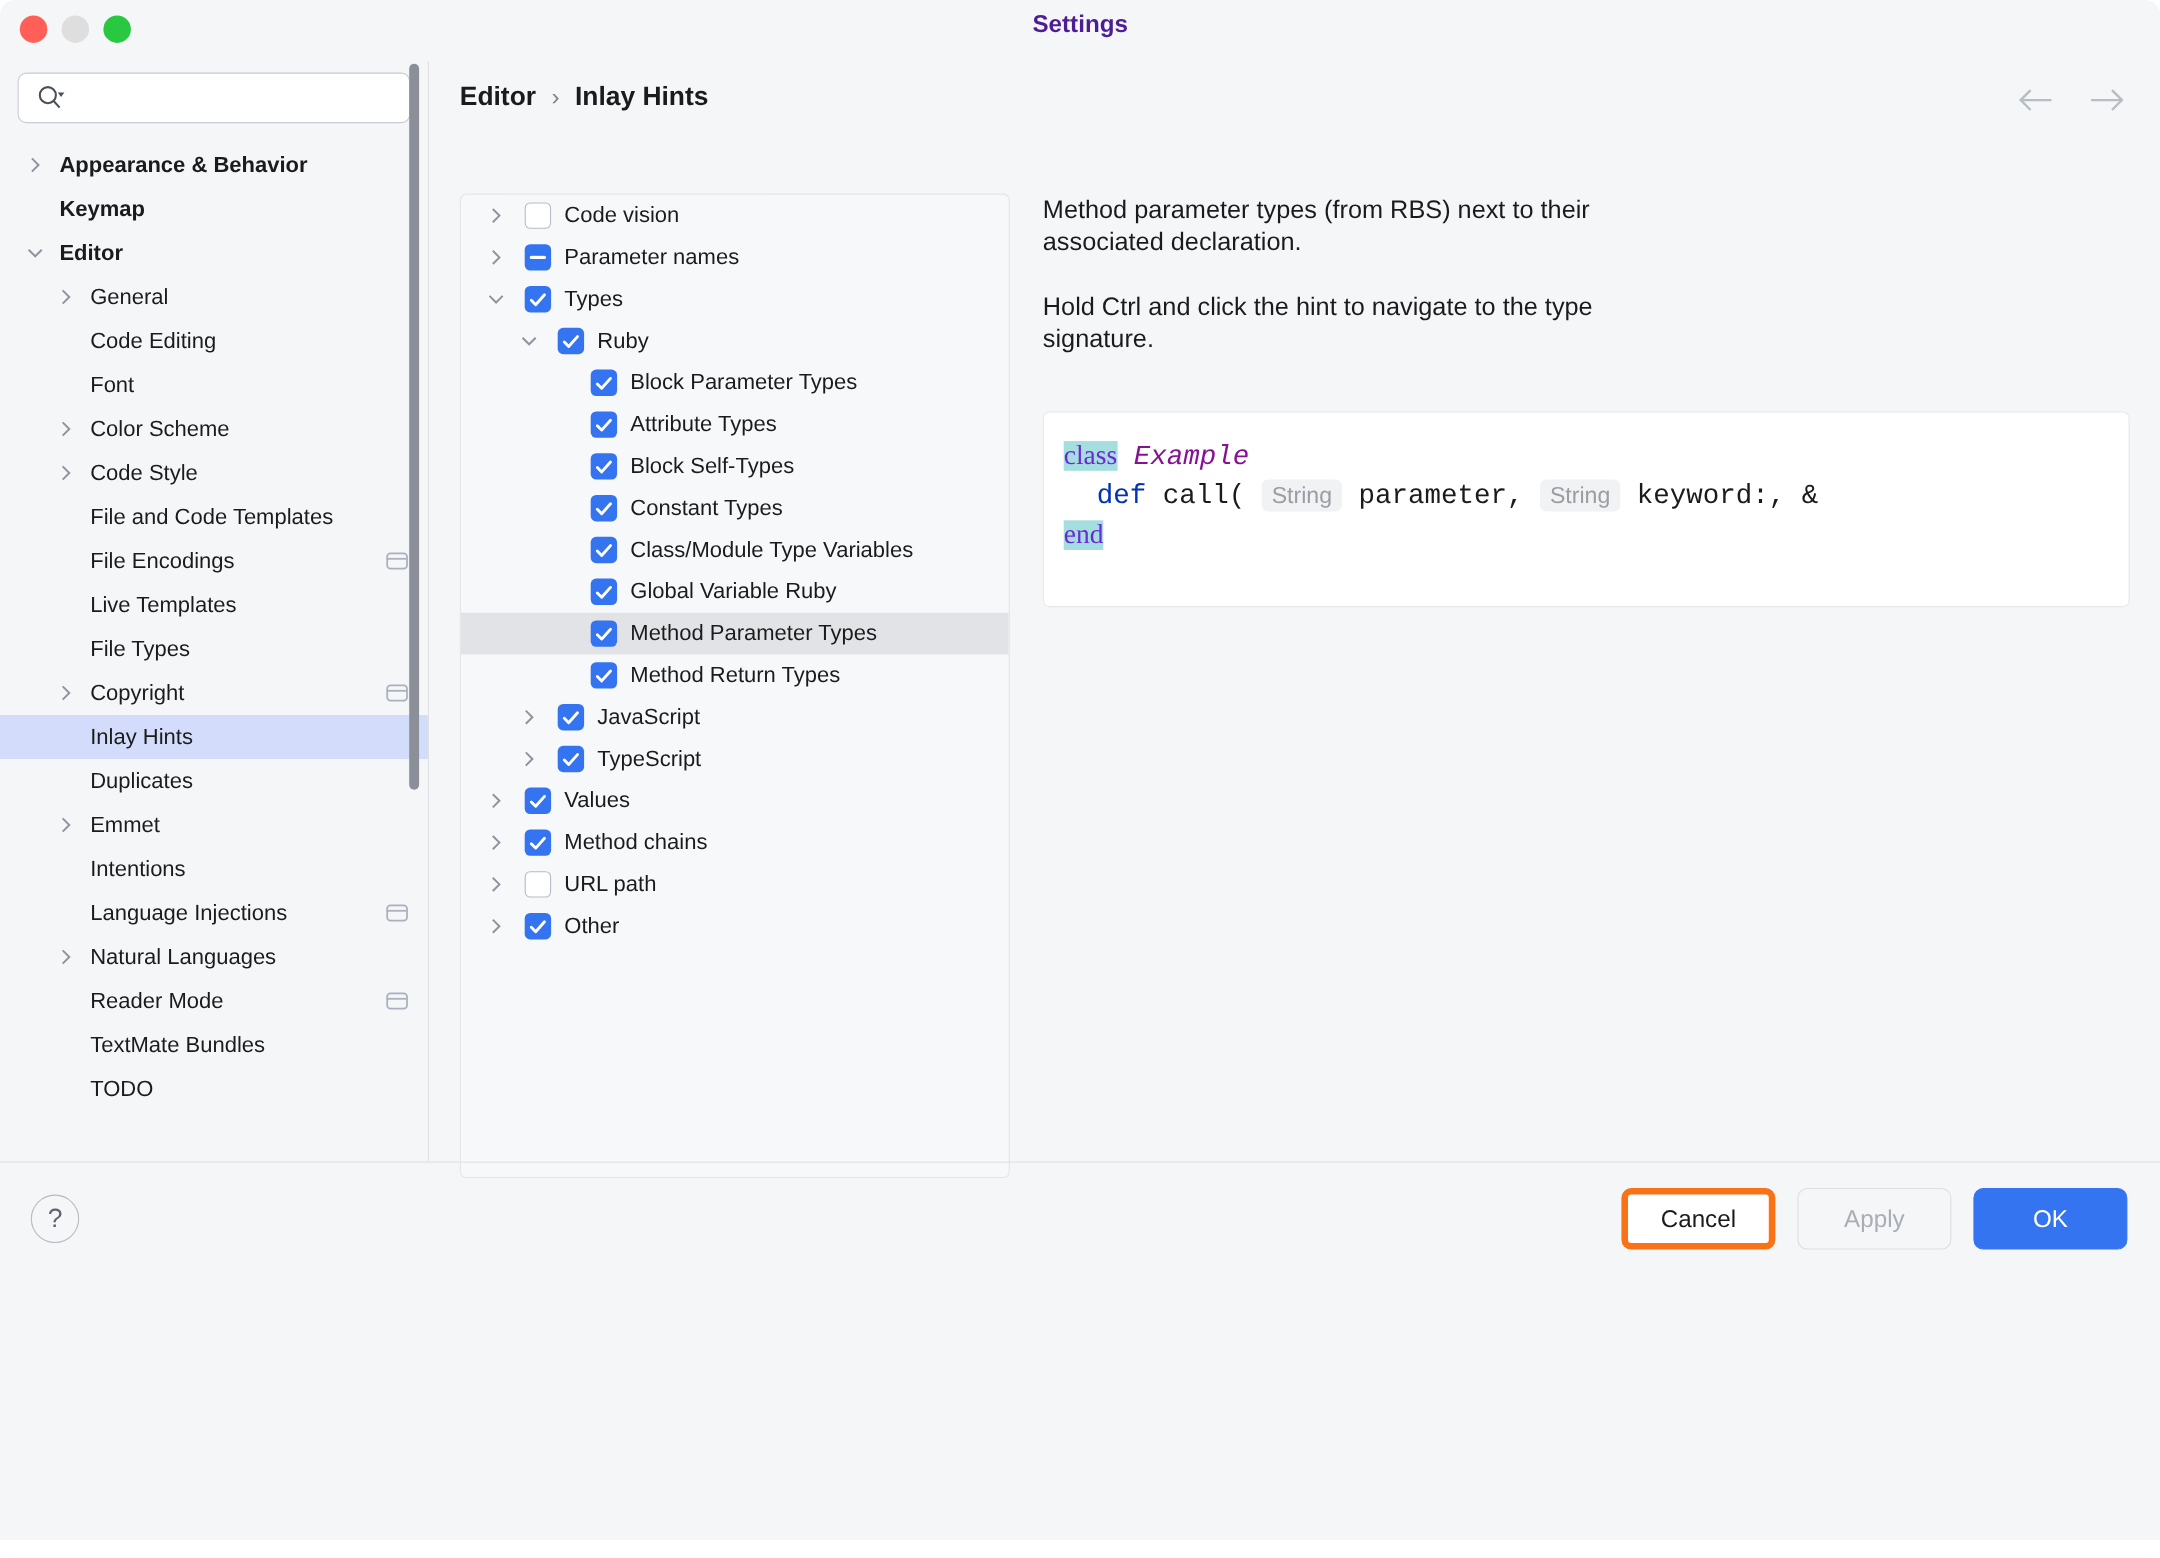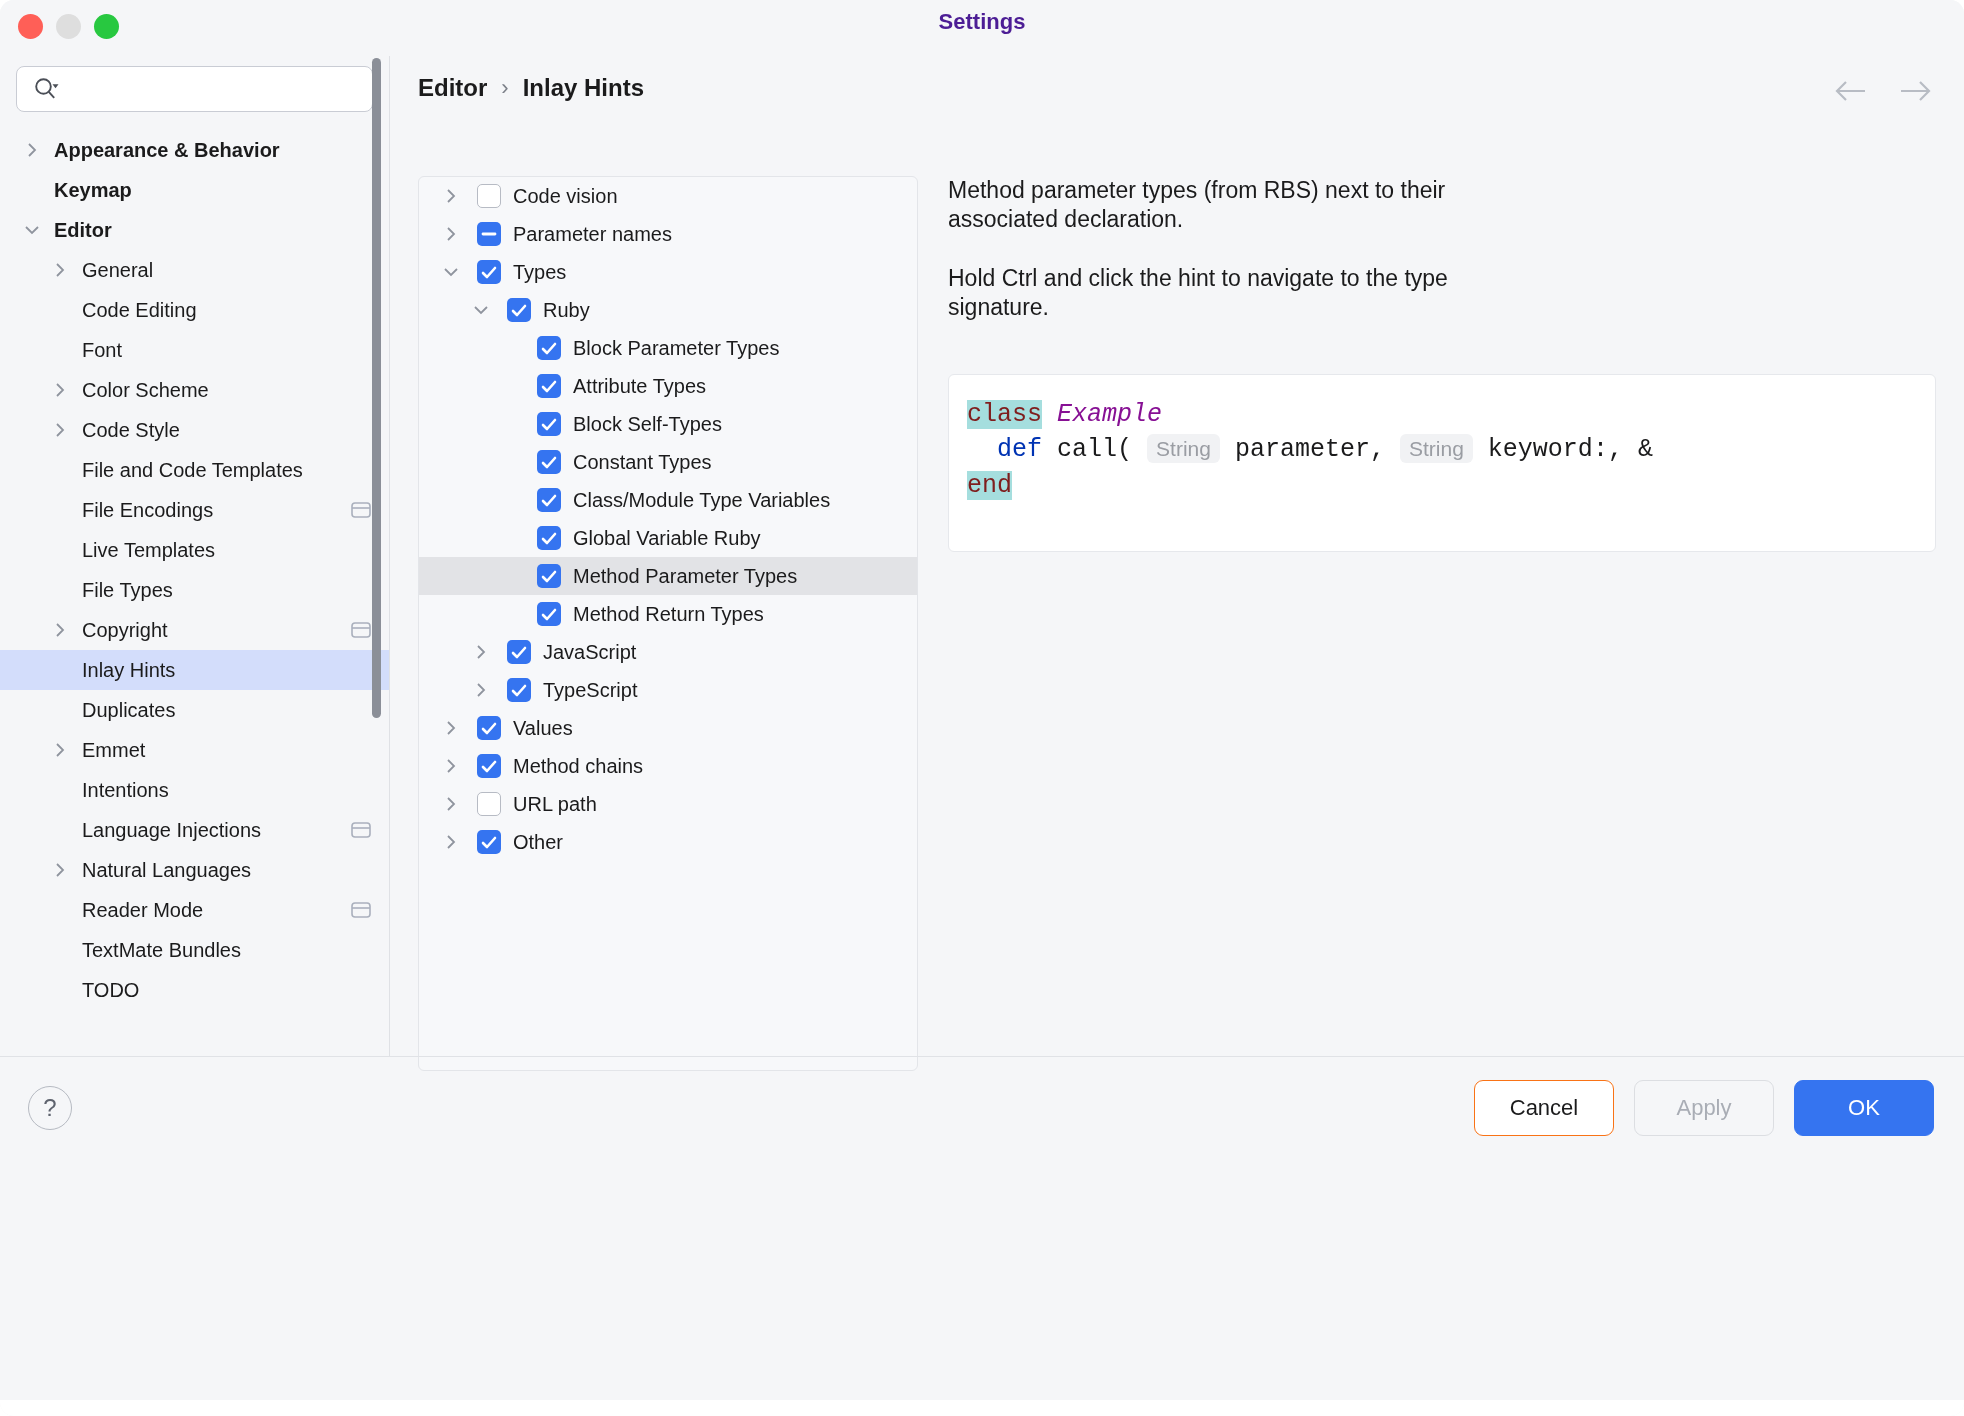--- a/index.html
+++ b/index.html
@@ -170,21 +170,21 @@
     height: 178px;
     overflow: hidden;
     position: relative;
   }
   .code {
     font-family: "Liberation Mono", "DejaVu Sans Mono", monospace;
     font-size: 25px; line-height: 1.42; color: #1b1b1c;
     white-space: pre;
   }
   .kw { color: #0033b3; }
-  .kw-hl { color: #7f1d1d; background: #a5dede; }
+  .kw-hl { color: #6d28d9; background: #a5dede; font-family: Liberation Serif, serif; }
   .cls { color: #871094; font-style: italic; }
   .inlay {
     color: #9a9da3; background: #f1f2f4;
     border-radius: 6px; padding: 3px 9px; font-size: 21px;
     font-family: "Liberation Sans", sans-serif;
   }
 
   
   .footer {
     position: absolute; left: 0; right: 0; bottom: 0;
@@ -211,21 +211,21 @@
   }
   .btn {
     height: 56px; min-width: 140px;
     border-radius: 9px;
     font-family: "Liberation Sans", sans-serif;
     font-size: 22px;
     display: flex; align-items: center; justify-content: center;
     padding: 0 28px;
     cursor: default;
   }
-  .btn.cancel { background: #ffffff; border: 1px solid #f97316; color: #1b1b1c; }
+  .btn.cancel { background: #ffffff; border: 6px solid #f97316; color: #1b1b1c; }
   .btn.apply { background: transparent; border: 1px solid #dcdee2; color: #a9adb5; }
   .btn.ok { background: #3574f0; border: 1px solid #3574f0; color: #ffffff; }
 
   
   .bg-sliver {
     position: absolute; left: 0; right: 0; bottom: 0; height: 16px;
     background: #ffffff;
   }
 </style>
 </head>

